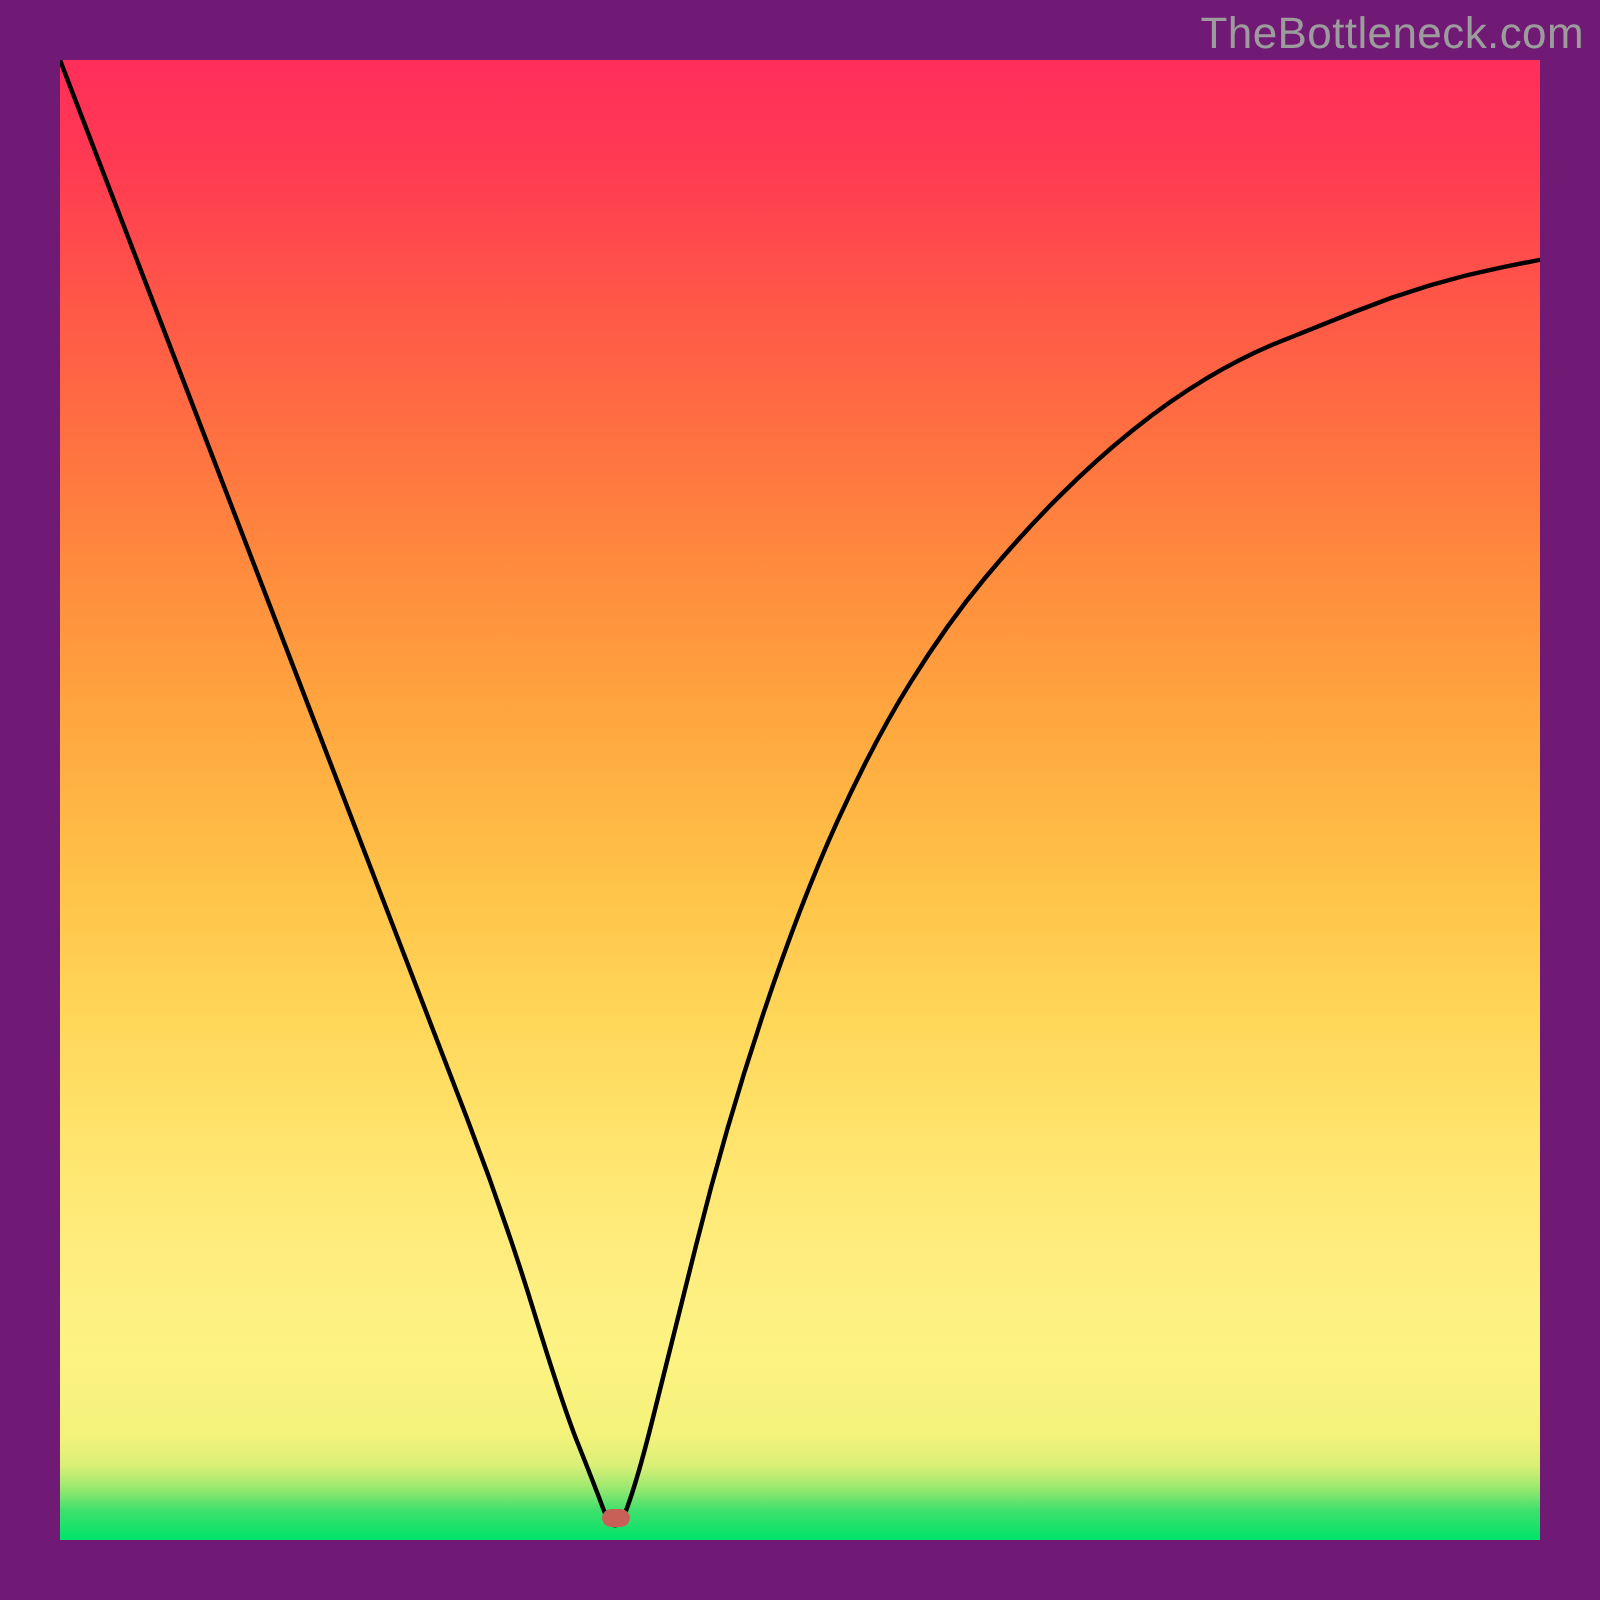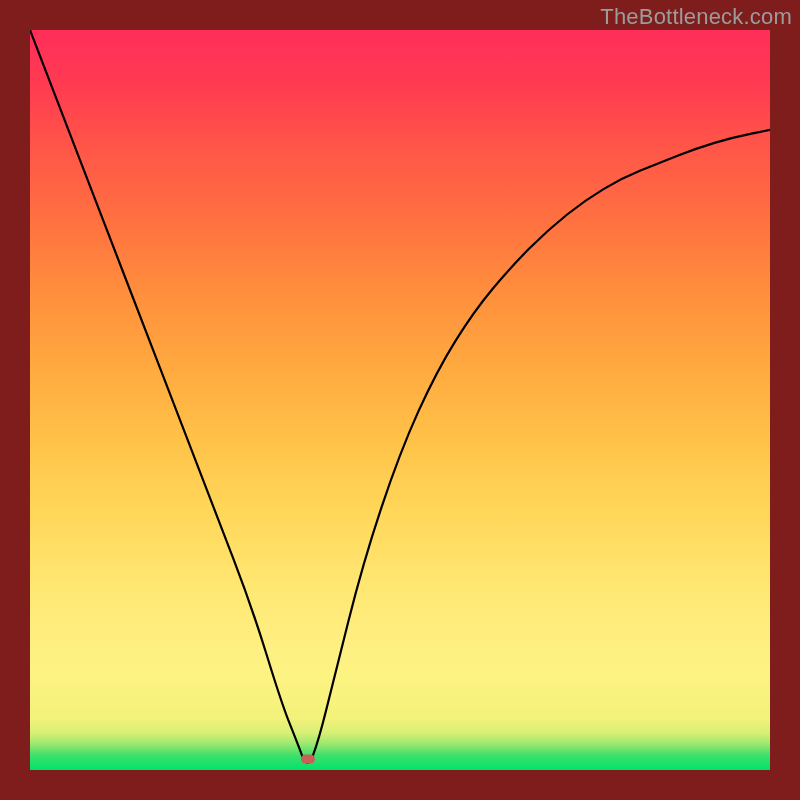--- a/index.html
+++ b/index.html
@@ -8,21 +8,21 @@
     width: 800px;
     height: 800px;
     background: #000;
     overflow: hidden;
     font-family: Arial, Helvetica, sans-serif;
   }
   .frame {
     position: relative;
     width: 800px;
     height: 800px;
-    background: #7f1d1d;
+    background: #701a75;
     text-decoration: underline;
   }
   .plot {
     position: absolute;
     left: 30px;
     top: 30px;
     width: 740px;
     height: 740px;
     overflow: hidden;
   }

